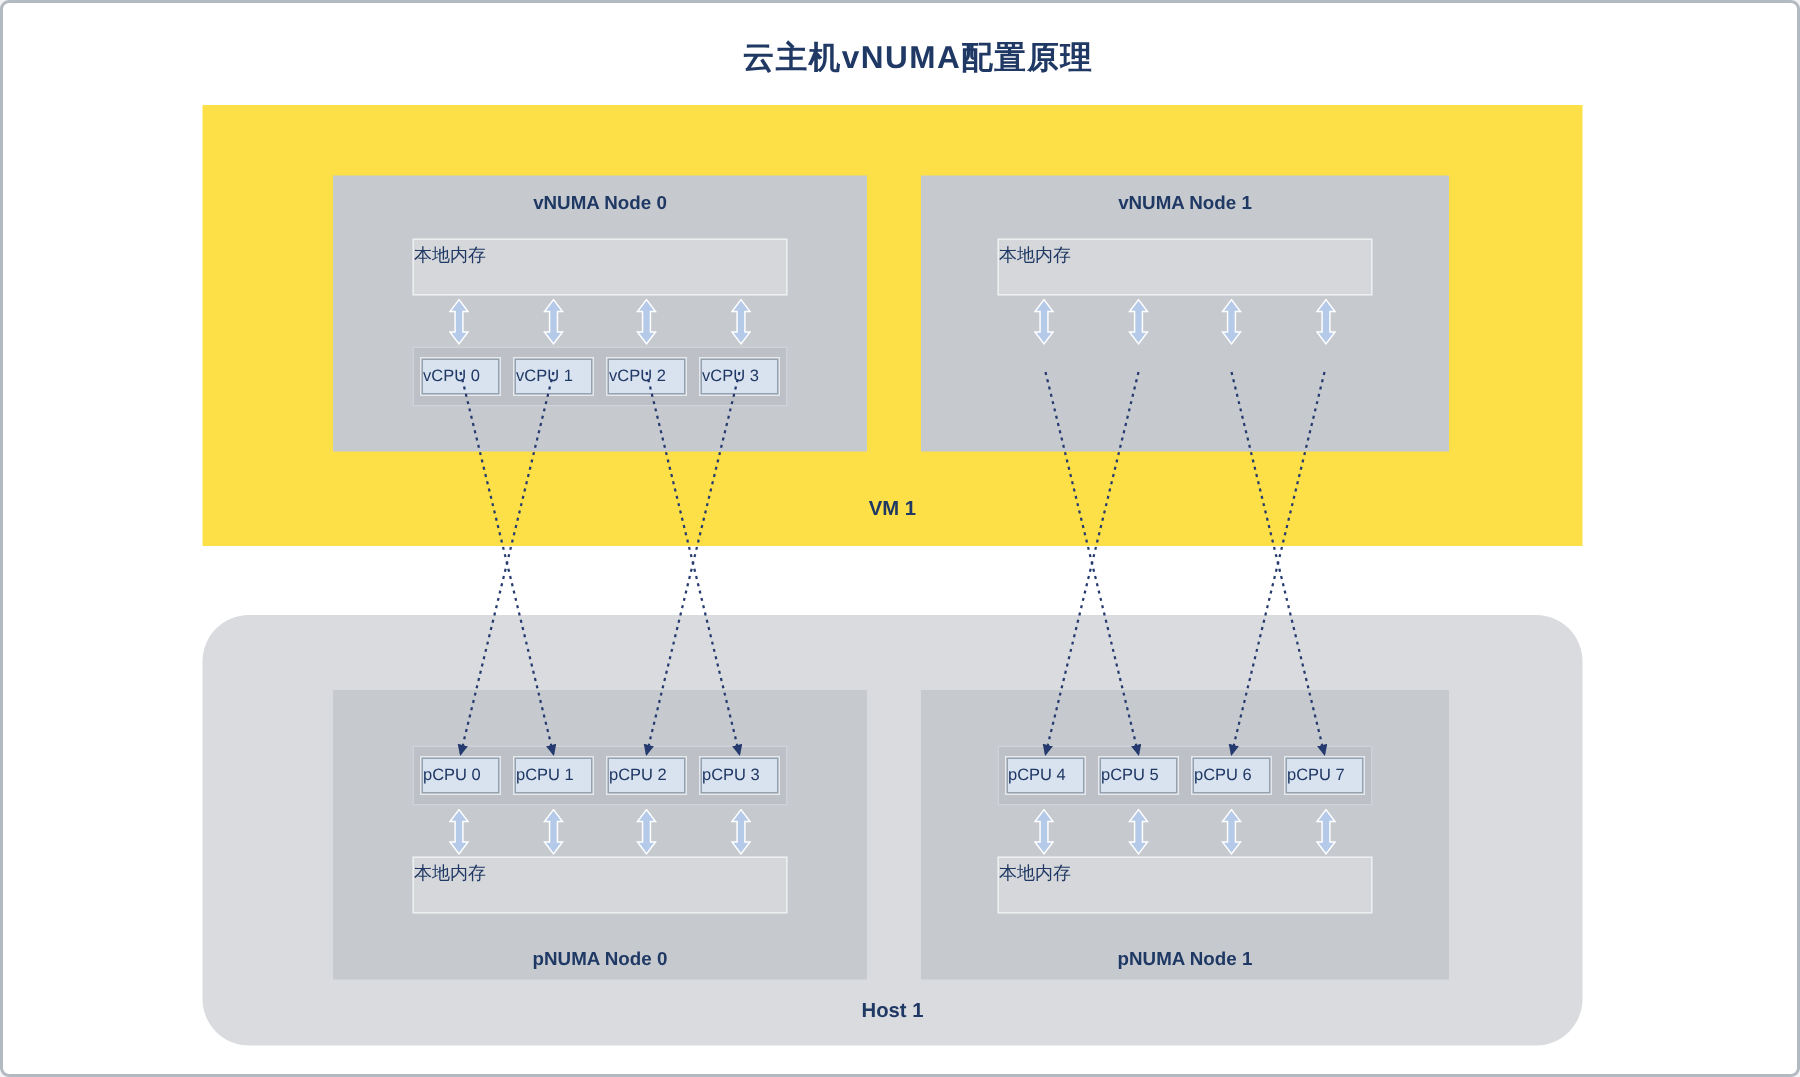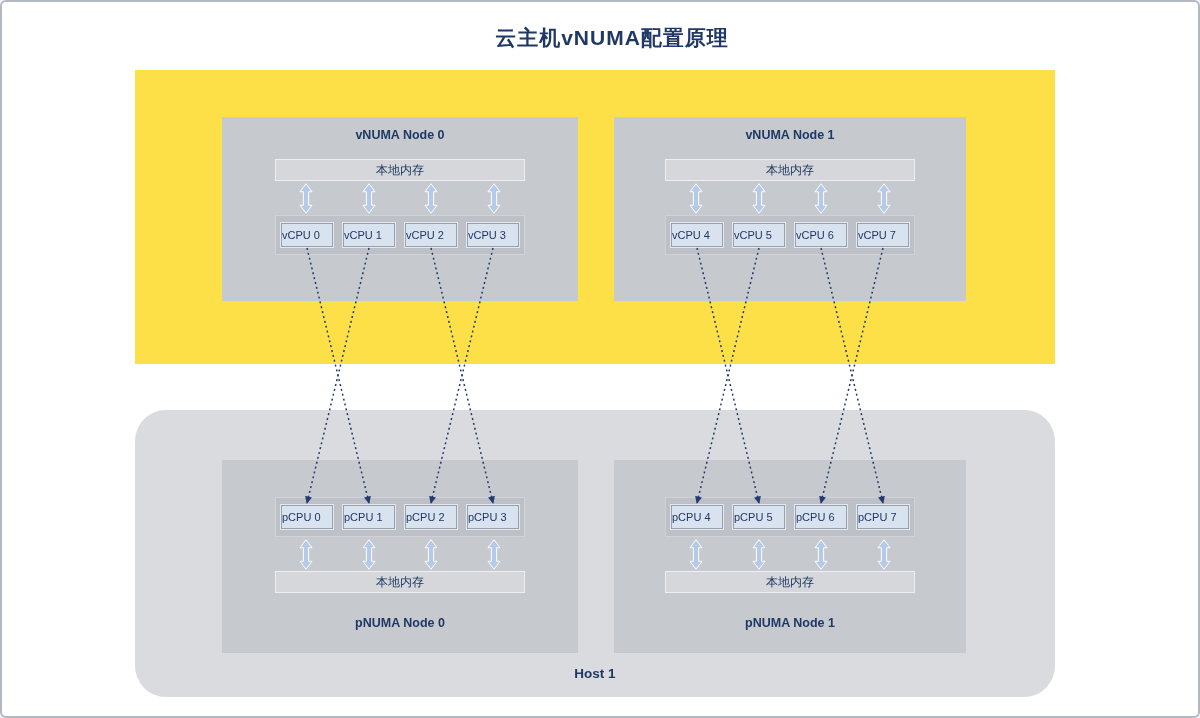--- a/index.html
+++ b/index.html
@@ -29,22 +29,22 @@
   .node-left  { left:87px;  width:356px; }
   .node-right { left:479px; width:352px; }
   .vm-region .numa-node   { top:47px; height:184px; }
   .host-region .numa-node { top:50px; height:193px; }
 
   .node-title { font-size:12.5px; font-weight:bold; color:#1f3864; }
   .vnuma .node-title { margin-top:11px; }
   .pnuma .node-title { margin-top:23px; }
 
   .memory-box {
-    width:250px; height:22px; line-height:20px; box-sizing:border-box;
-    background:#d5d7da; border:1px solid #edeff1; text-align:center;
+    width:250px; height:38px; line-height:20px; box-sizing:border-box;
+    background:#d5d7da; border:1px solid #edeff1; 
     font-size:12px; color:#1f3864;
   }
   .vnuma .memory-box { margin-top:17px; }
 
   .arrow-row {
     width:250px; height:32px; margin:1px 0;
     display:grid; grid-template-columns:repeat(4,1fr); justify-items:center; align-items:center;
   }
   .darr { width:14px; height:31px; display:block; }
 
@@ -118,28 +118,23 @@
         <svg class="darr">
             <use href="#double-arrow"></use>
           </svg>
         <svg class="darr">
             <use href="#double-arrow"></use>
           </svg>
         <svg class="darr">
             <use href="#double-arrow"></use>
           </svg>
       </div>
-      <div class="cpu-row">
-        <div class="cpu-box">vCPU 4</div>
-        <div class="cpu-box">vCPU 5</div>
-        <div class="cpu-box">vCPU 6</div>
-        <div class="cpu-box">vCPU 7</div>
-      </div>
-    </div>
-
+    </div>
+
+    <div class="region-label">VM 1</div>
   </div>
 
   <div class="region host-region">
 
     <div class="numa-node pnuma node-left">
       <div class="cpu-row">
         <div class="cpu-box">pCPU 0</div>
         <div class="cpu-box">pCPU 1</div>
         <div class="cpu-box">pCPU 2</div>
         <div class="cpu-box">pCPU 3</div>

